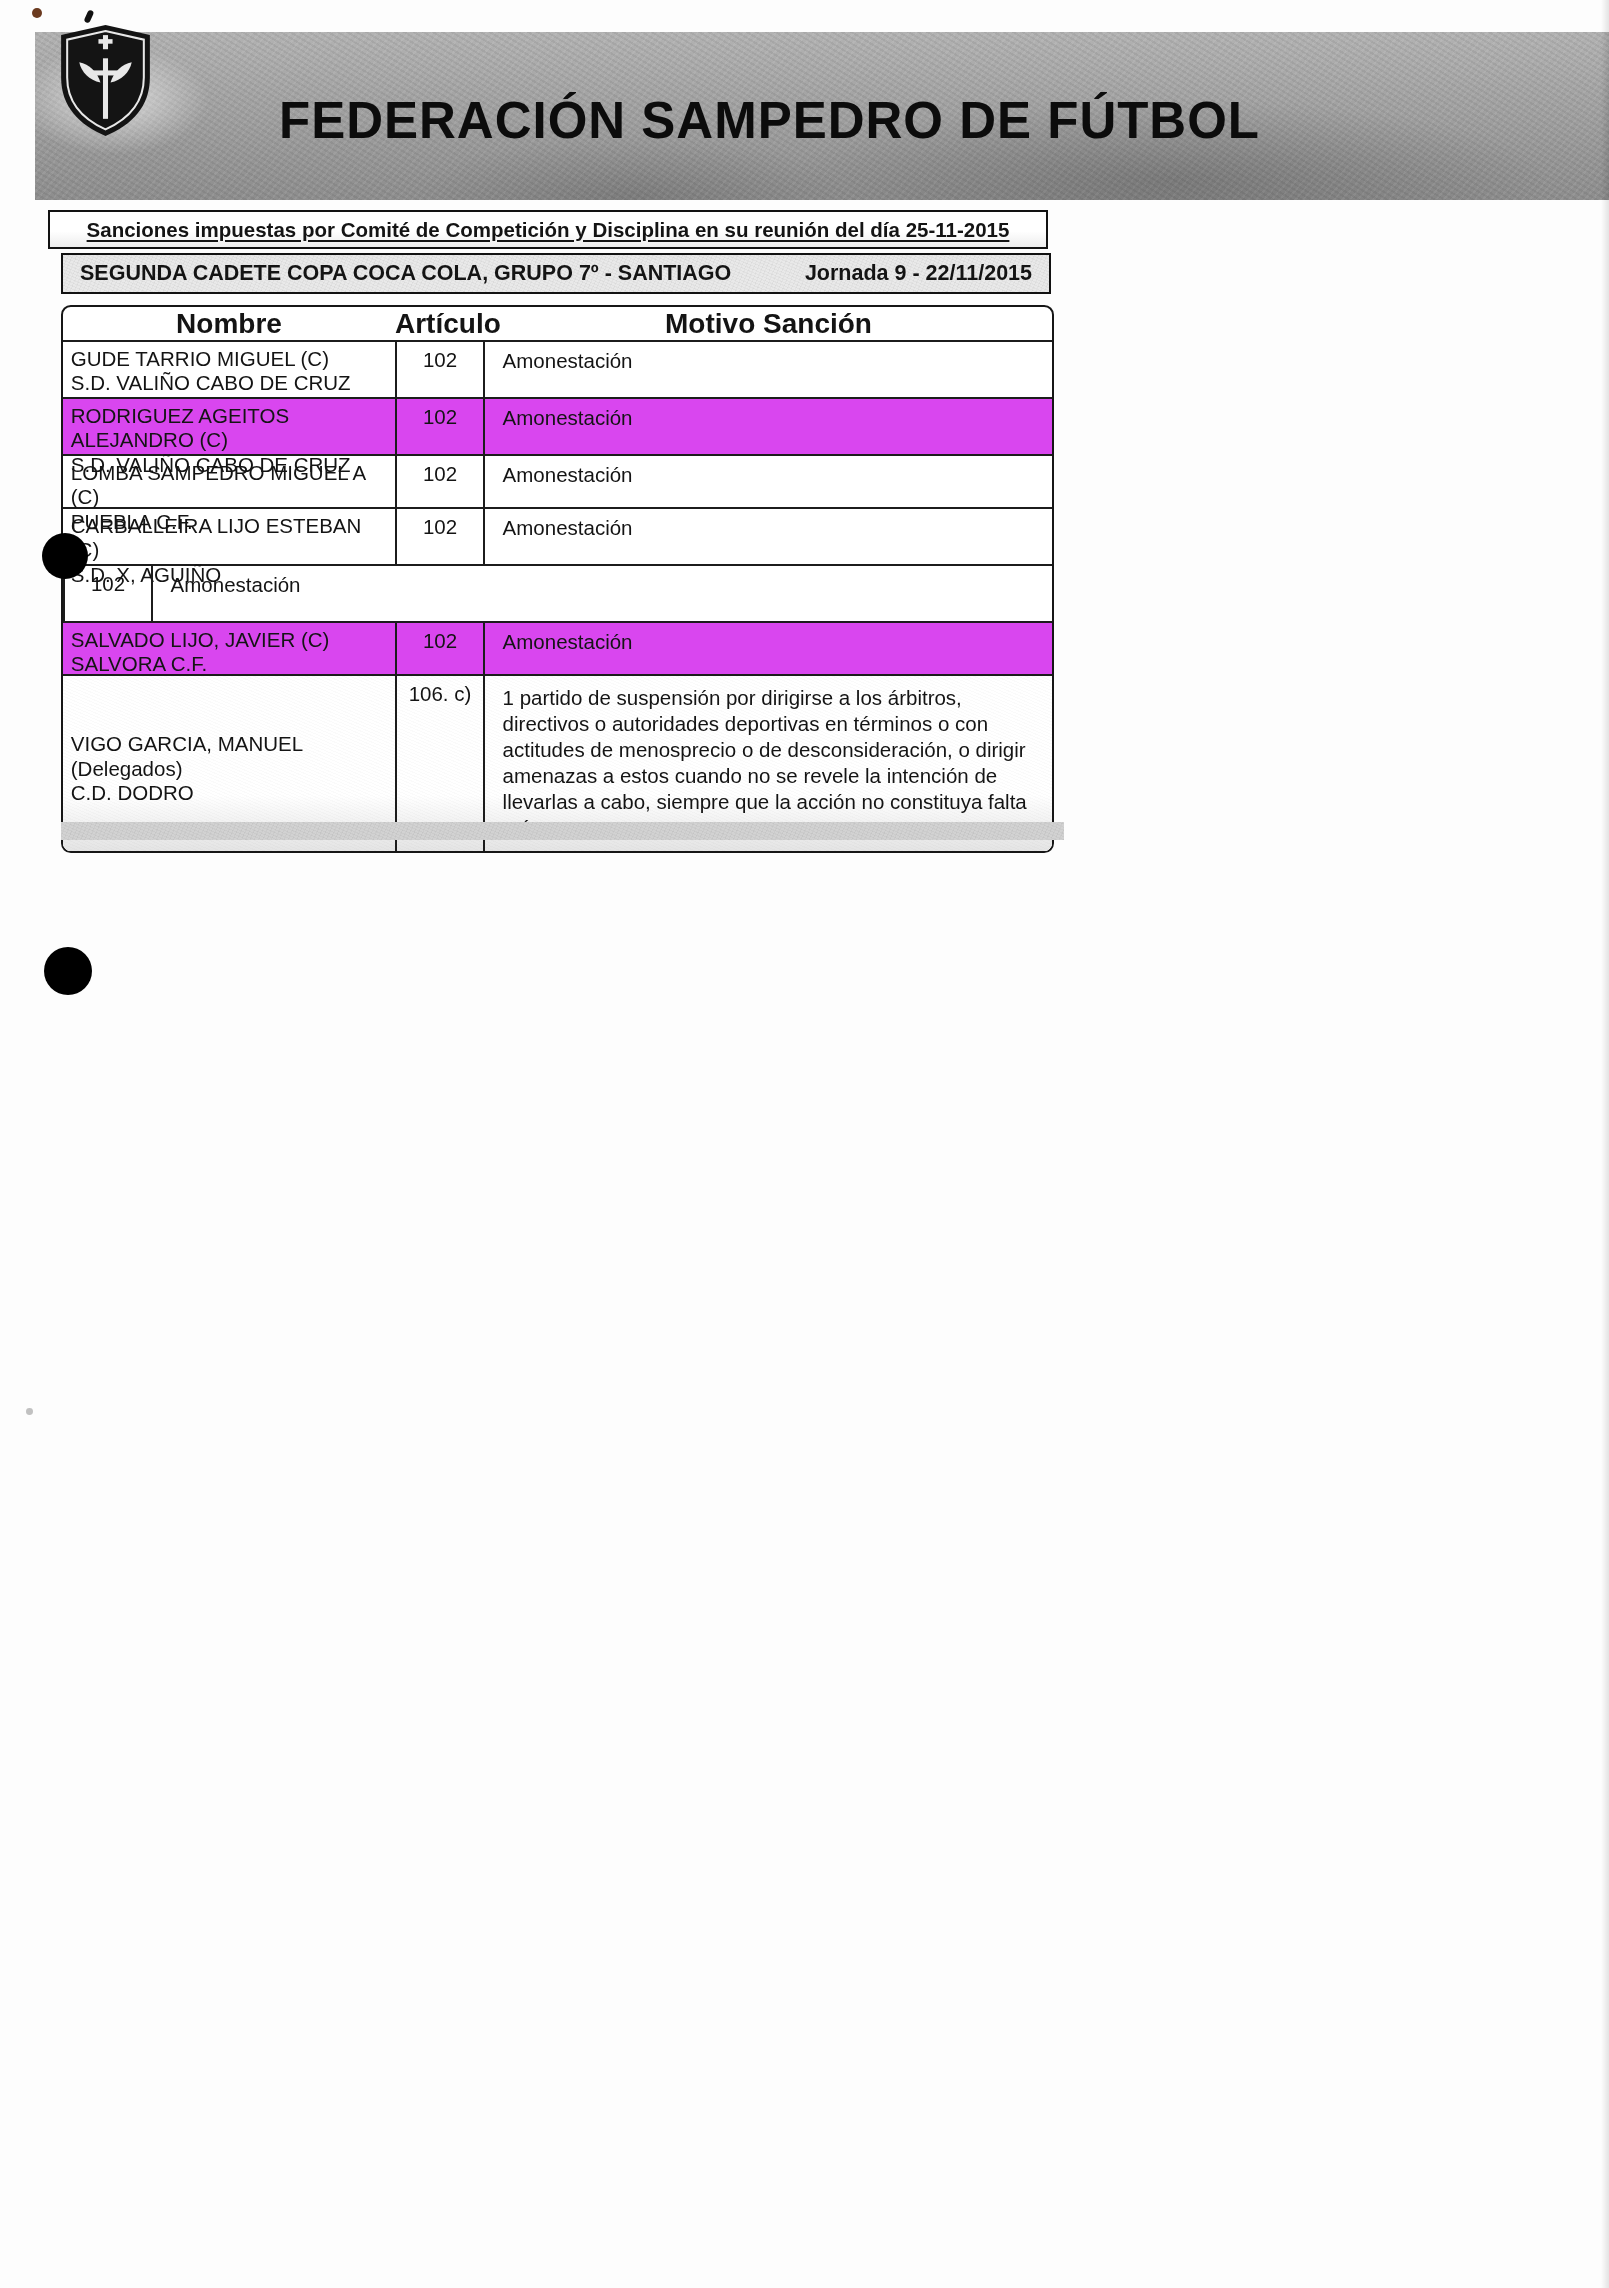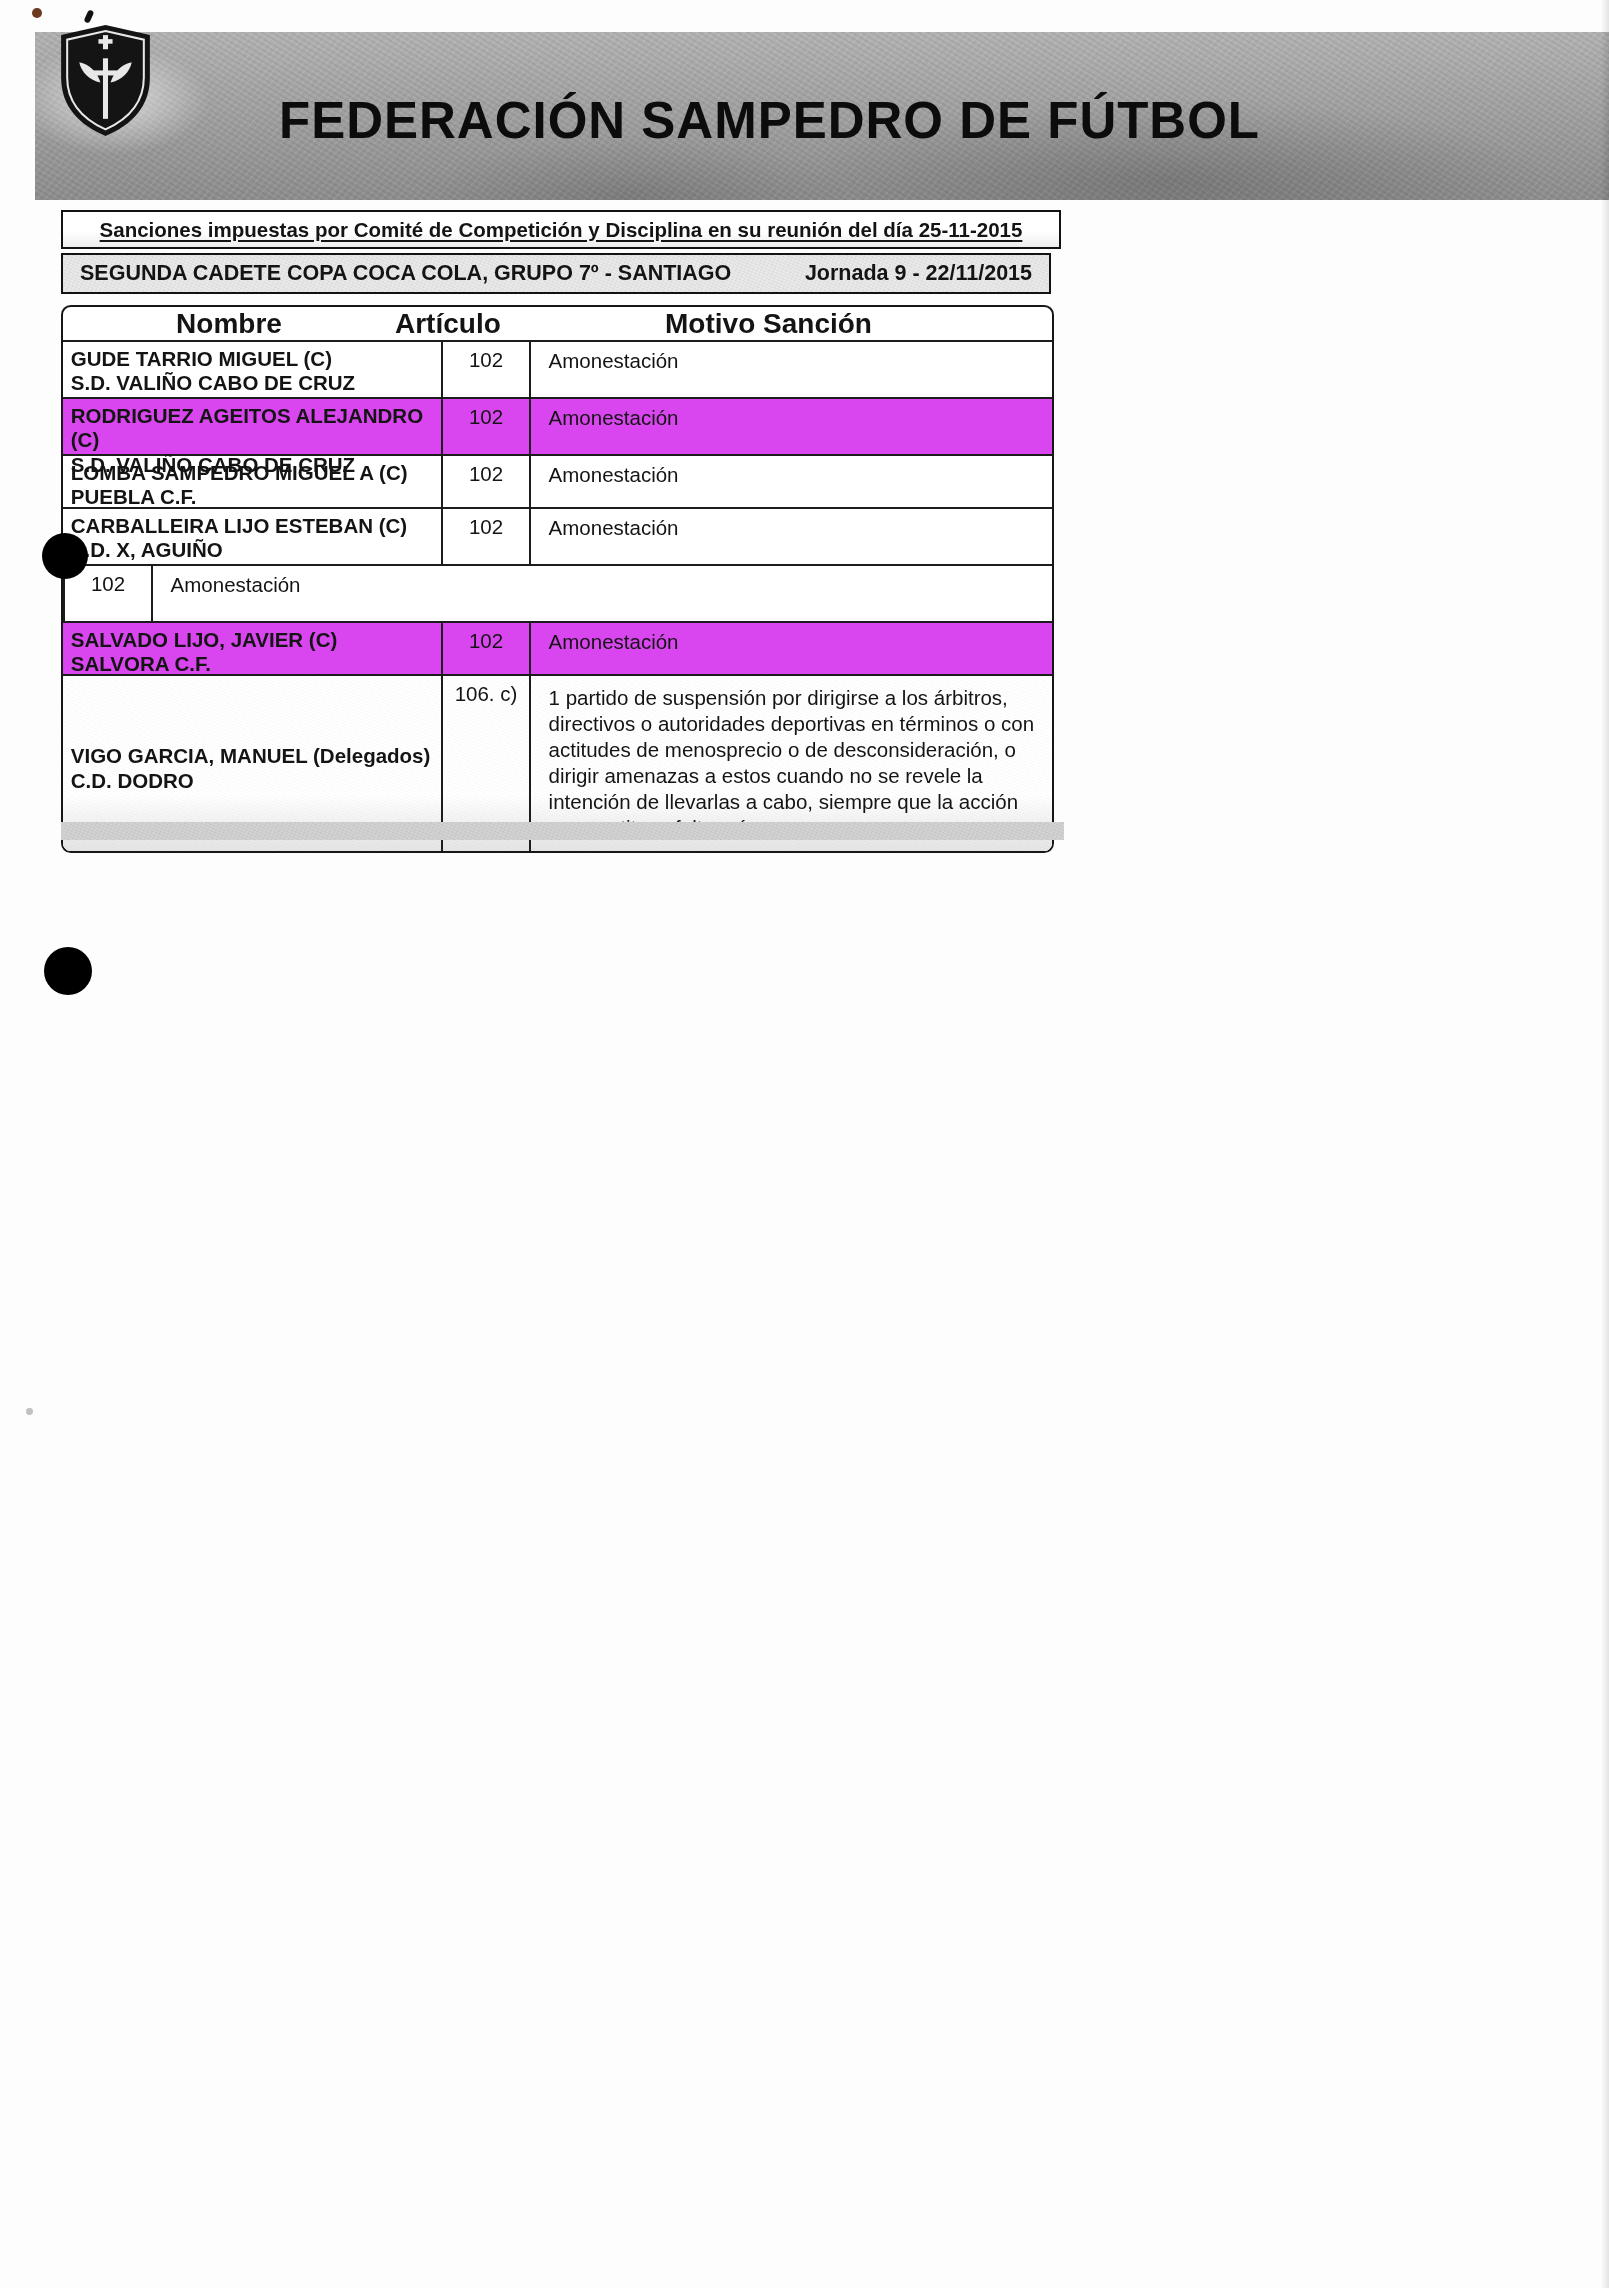--- a/index.html
+++ b/index.html
@@ -34,21 +34,21 @@
   }
   .header-title {
     position:absolute; left:244px; top:59px;
     font-size:51px; font-weight:bold; letter-spacing:1px; color:#0c0c0c;
     white-space:nowrap;
   }
   .logo { position:absolute; left:54px; top:21.5px; width:103px; height:117px; }
 
   
   .notice-box {
-    position:absolute; left:61px; top:210px; width:1000px; height:39px;
+    position:absolute; left:48px; top:210px; width:1000px; height:39px;
     border:2.9px solid #121212;
     display:flex; align-items:center; justify-content:center;
     background:linear-gradient(#ffffff 55%, #ededed);
   }
   .notice-text {
     font-size:20.5px; font-weight:bold; text-decoration:underline;
     text-underline-offset:2.9px; white-space:nowrap;
   }
   .comp-box {
     position:absolute; left:61px; top:253px; width:990px; height:41px;
@@ -71,21 +71,21 @@
   .hc.c-art    { width:90px; }
   .hc.c-reason { flex:1; }
 
   .trow { display:flex; border-top:2px solid #1c1c1c; background:#fff; }
   .rh58 { height:57px; }
   .rh54 { height:53px; }
   .rbig { min-height:131px; }
   .shade { background-color:#d946ef; }
 
   .cell { font-size:20.5px; }
-  .cell.c-name { width:378px; padding:4.9px 5.9px 0 7.8px; line-height:24.4px;font-weight:bold; }
+  .cell.c-name { width:332px; padding:4.9px 5.9px 0 7.8px; line-height:24.4px; }
   .cell.c-name.vcenter { display:flex; flex-direction:column; justify-content:center; padding-top:11px; }
   .cell.c-art  {
     width:90px; border-left:2px solid #1c1c1c; border-right:2px solid #1c1c1c;
     text-align:center; padding-top:5.9px;
   }
   .cell.c-reason { flex:1; padding:5.9px 11.7px 0 17.6px; line-height:26px; }
   .trow.rbig .cell.c-reason { padding-top:8.8px; padding-bottom:9.8px; }
   .trow.rbig {
     background-image:
       repeating-linear-gradient(23deg,  rgba(0,0,0,0.02) 0 1px, transparent 1px 2.9px),

